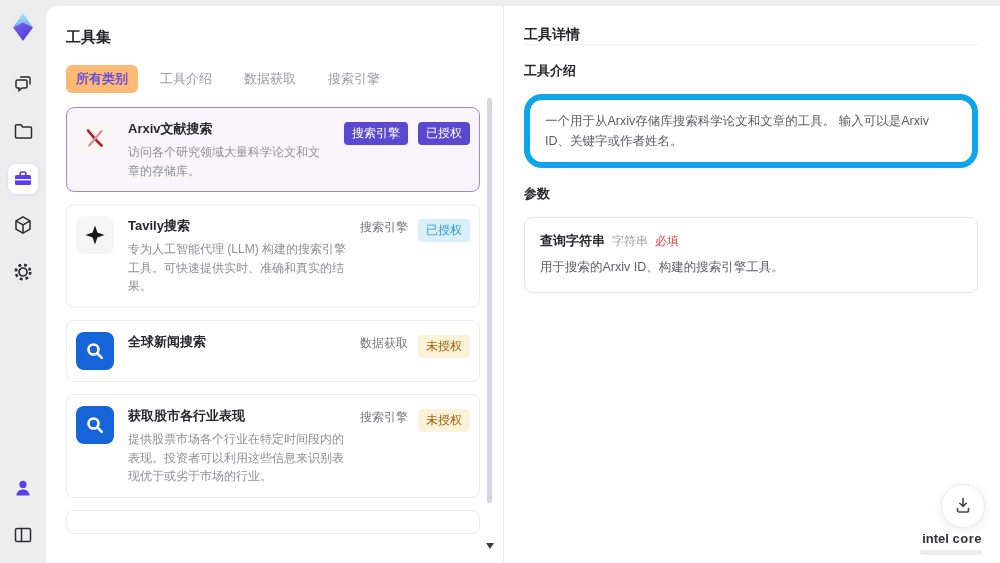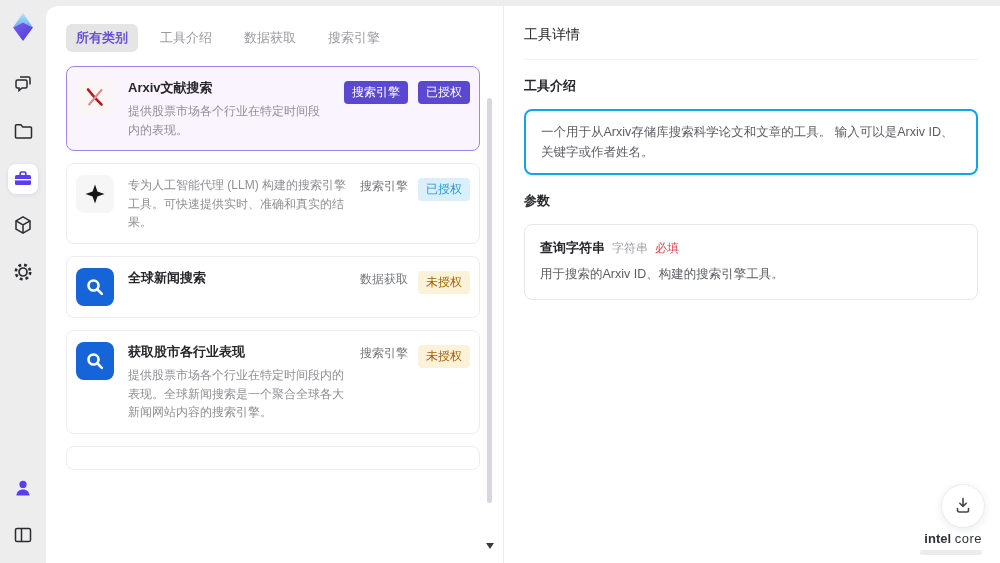--- a/index.html
+++ b/index.html
@@ -13,21 +13,21 @@
   .rail .logo{width:34px;height:34px;margin-bottom:26px;display:flex;align-items:center;justify-content:center}
   .rail-btn{width:30px;height:30px;border:none;background:transparent;border-radius:8px;display:flex;align-items:center;justify-content:center;margin-bottom:17px;cursor:pointer;padding:0}
   .rail-btn.active{background:#ffffff;box-shadow:0 1px 4px rgba(90,61,240,.12)}
   .rail-spacer{flex:1}
   
   .main{position:absolute;left:46px;top:6px;width:954px;height:557px;background:#fff;border-top-left-radius:12px;display:flex;overflow:hidden}
   .list-col{width:457px;flex:none;box-sizing:border-box;padding:18px 23px 0 20px;position:relative;overflow:hidden}
   .page-title{font-size:15px;font-weight:700;margin:4px 0 18px}
   .tabs{display:flex;gap:12px;margin-bottom:14px;align-items:center}
   .tab{border:none;background:none;font-family:inherit;font-size:13px;color:#9a9ba1;padding:5px 10px;border-radius:6px;cursor:pointer;white-space:nowrap}
-  .tab.active{background:#e5e5e5;color:#6a4fd8;font-weight:700}
+  .tab.active{background:#fdba74;color:#6a4fd8;font-weight:700}
   
   .card{display:flex;gap:14px;padding:11px 9px;border:1px solid #ececee;border-radius:8px;margin-bottom:12px;background:#fff;box-sizing:border-box;cursor:pointer}
   .card.selected{border:1.5px solid #a583ef;background:#f9f4fe}
   .icon-box{width:38px;height:38px;border-radius:8px;flex:none;display:flex;align-items:center;justify-content:center;background:#f6f6f7}
   .icon-box.arxiv{background:#fbf6f6}
   .icon-box.blue-search{background:#1565d8}
   .icon-box.newspaper,.icon-box.tavily{background:#f6f6f7}
   .card-main{flex:1;min-width:0;padding-top:1px}
   .card-title{font-size:13px;font-weight:700;color:#26262b;margin-bottom:5px}
   .card-desc{font-size:12px;color:#8f9095;line-height:1.55}
@@ -35,33 +35,33 @@
   .badge-cat{font-size:12px;color:#76777e;white-space:nowrap}
   .badge-status{font-size:12px;padding:3px 8px;border-radius:4px;white-space:nowrap}
   .badge-status.auth{background:#dbeffa;color:#2a9bd6}
   .badge-status.unauth{background:#fbf3d9;color:#a16207}
   .card.selected .badge-cat,.card.selected .badge-status{background:#5b48d0;color:#fff;padding:3px 8px;border-radius:4px;font-weight:500}
   
   .scroll-thumb{position:absolute;right:11px;top:92px;width:5px;height:405px;background:#d9d6e2;border-radius:3px;cursor:grab}
   .scroll-down{position:absolute;right:9px;bottom:14px;width:0;height:0;border-left:4.5px solid transparent;border-right:4.5px solid transparent;border-top:6px solid #3c3c40;cursor:pointer}
   
   .detail-col{flex:1;border-left:1px solid #ececee;box-sizing:border-box;padding:16px 22px 0 20px;position:relative}
-  .detail-title{font-size:14px;font-weight:400;margin:4px 0 0;padding-bottom:15px;border-bottom:1px solid #f0f0f1}
+  .detail-title{font-size:14px;font-weight:700;margin:4px 0 0;border-bottom:1px solid #f0f0f1}
   .section-h{font-size:13px;font-weight:700;margin:17px 0 14px}
-  .info-box{border:2px solid #0ea5e9;border-radius:8px;padding:11px 15px;font-size:12.5px;color:#5c5d63;line-height:1.6;background:#fff}
+  .info-box{border:6px solid #0ea5e9;border-radius:18px;padding:11px 15px;font-size:12.5px;color:#5c5d63;line-height:1.6;background:#fff}
   .param-box{border:1px solid #e7e7e9;border-radius:8px;padding:13px 15px 16px;background:#fff}
   .param-name{font-size:13px;font-weight:700;color:#26262b}
   .param-type{font-size:12px;color:#9a9ba1;margin-left:7px}
   .param-required{font-size:12px;color:#e0454f;margin-left:7px}
   .param-desc{font-size:12.5px;color:#5c5d63;margin-top:9px}
   
   .fab{position:absolute;right:15px;bottom:35px;width:44px;height:44px;border-radius:50%;background:#fff;border:1px solid #ececee;box-shadow:0 2px 10px rgba(0,0,0,.08);display:flex;align-items:center;justify-content:center;cursor:pointer;padding:0}
   .intel{position:absolute;right:18px;bottom:17px;font-size:13px;color:#2f3138;user-select:none}
   .intel .i1{font-weight:700}
-  .intel .i2{font-weight:400;letter-spacing:.5px}
+  .intel .i2{font-weight:700;letter-spacing:.5px}
   .intel-sub{position:absolute;right:18px;bottom:8px;width:62px;height:5px;background:#e9e9ea;border-radius:2px;opacity:.85}
 </style>
 </head>
 <body>
 
 <nav class="rail">
   <div class="logo">
     <svg width="32" height="32" viewBox="0 0 32 32">
       <defs>
         <linearGradient id="g1" x1="0" y1="0" x2="0" y2="1">
@@ -121,50 +121,52 @@
     <span><svg width="22" height="22" viewBox="0 0 22 22">
           <rect x="3.5" y="4.5" width="15" height="13" rx="1.6" fill="none" stroke="#2b2b2f" stroke-width="1.5"></rect>
           <path d="M9.5 4.5v13" stroke="#2b2b2f" stroke-width="1.5"></path>
         </svg></span>
   </button>
 </nav>
 
 <div class="main">
 
   <section class="list-col">
+    <h1 class="page-title">工具集</h1>
     <div class="tabs">
         <button class="tab active">所有类别</button>
         <button class="tab">工具介绍</button>
         <button class="tab">数据获取</button>
         <button class="tab">搜索引擎</button>
       </div>
     <div>
         <div class="card selected">
           <div class="icon-box arxiv">
             <svg width="24" height="24" viewBox="0 0 24 24">
               <path d="M5 4.5c3.5 4.5 7 9 13.5 15" stroke="#b31b1b" stroke-width="2.6" stroke-linecap="round" fill="none"></path>
               <path d="M18.5 5 6.2 19.5" stroke="#df8d8d" stroke-width="2.2" stroke-linecap="round" fill="none"></path>
             </svg>
           </div>
           <div class="card-main">
             <div class="card-title">Arxiv文献搜索</div>
-            <div class="card-desc">提供股票市场各个行业在特定时间段内的表现。</div>
+            <div class="card-desc">访问各个研究领域大量科学论文和文章的存储库。</div>
           </div>
           <div class="card-badges">
             <span class="badge-cat">搜索引擎</span>
             <span class="badge-status auth">已授权</span>
           </div>
         </div>
         <div class="card">
           <div class="icon-box tavily">
             <svg width="24" height="24" viewBox="0 0 24 24">
               <polygon points="12,2.5 14.4,9.6 21.5,12 14.4,14.4 12,21.5 9.6,14.4 2.5,12 9.6,9.6" fill="#17171c"></polygon>
             </svg>
           </div>
           <div class="card-main">
+            <div class="card-title">Tavily搜索</div>
             <div class="card-desc">专为人工智能代理 (LLM) 构建的搜索引擎工具。可快速提供实时、准确和真实的结果。</div>
           </div>
           <div class="card-badges">
             <span class="badge-cat">搜索引擎</span>
             <span class="badge-status auth">已授权</span>
           </div>
         </div>
         <div class="card">
           <div class="icon-box blue-search">
             <svg width="22" height="22" viewBox="0 0 22 22">
@@ -182,21 +184,21 @@
         </div>
         <div class="card">
           <div class="icon-box blue-search">
             <svg width="22" height="22" viewBox="0 0 22 22">
               <circle cx="9.5" cy="9.5" r="5" fill="none" stroke="#ffffff" stroke-width="2.6"></circle>
               <path d="m13.5 13.5 4.3 4.3" stroke="#ffffff" stroke-width="2.6" stroke-linecap="round"></path>
             </svg>
           </div>
           <div class="card-main">
             <div class="card-title">获取股市各行业表现</div>
-            <div class="card-desc">提供股票市场各个行业在特定时间段内的表现。全球新闻搜索是一个聚合全球各大新闻网站内容的搜索引擎。</div>
+            <div class="card-desc">提供股票市场各个行业在特定时间段内的表现。投资者可以利用这些信息来识别表现优于或劣于市场的行业。</div>
           </div>
           <div class="card-badges">
             <span class="badge-cat">搜索引擎</span>
             <span class="badge-status unauth">未授权</span>
           </div>
         </div>
         <div class="card"></div>
       </div>
     <div class="scroll-thumb"></div>
     <div class="scroll-down"></div>

